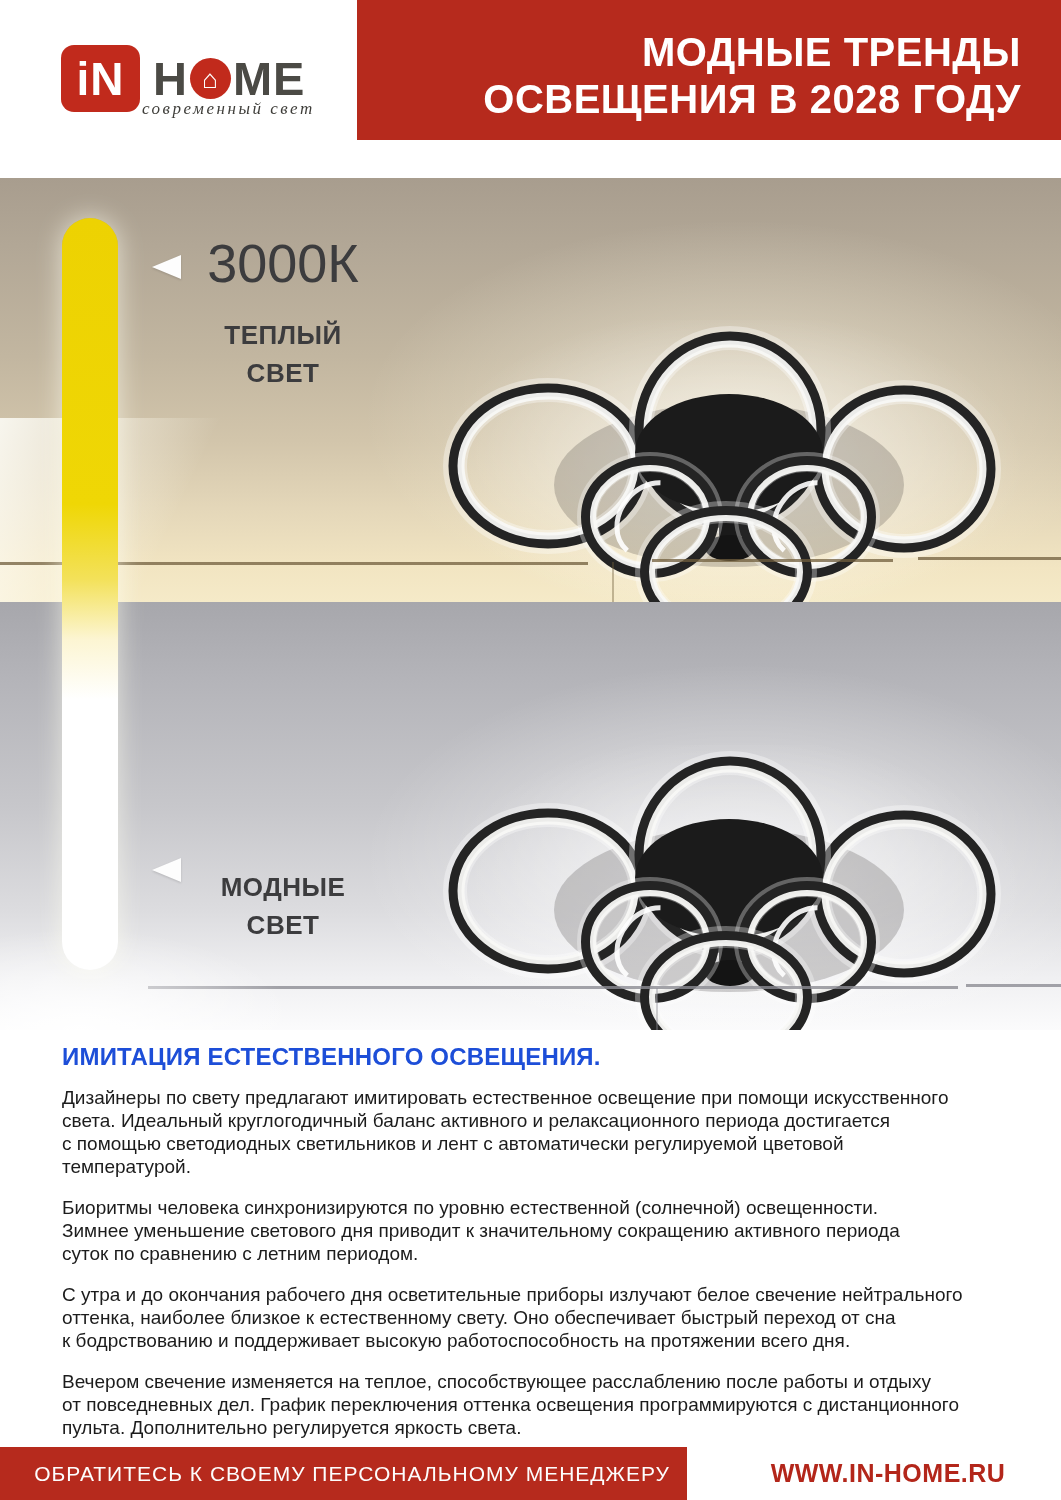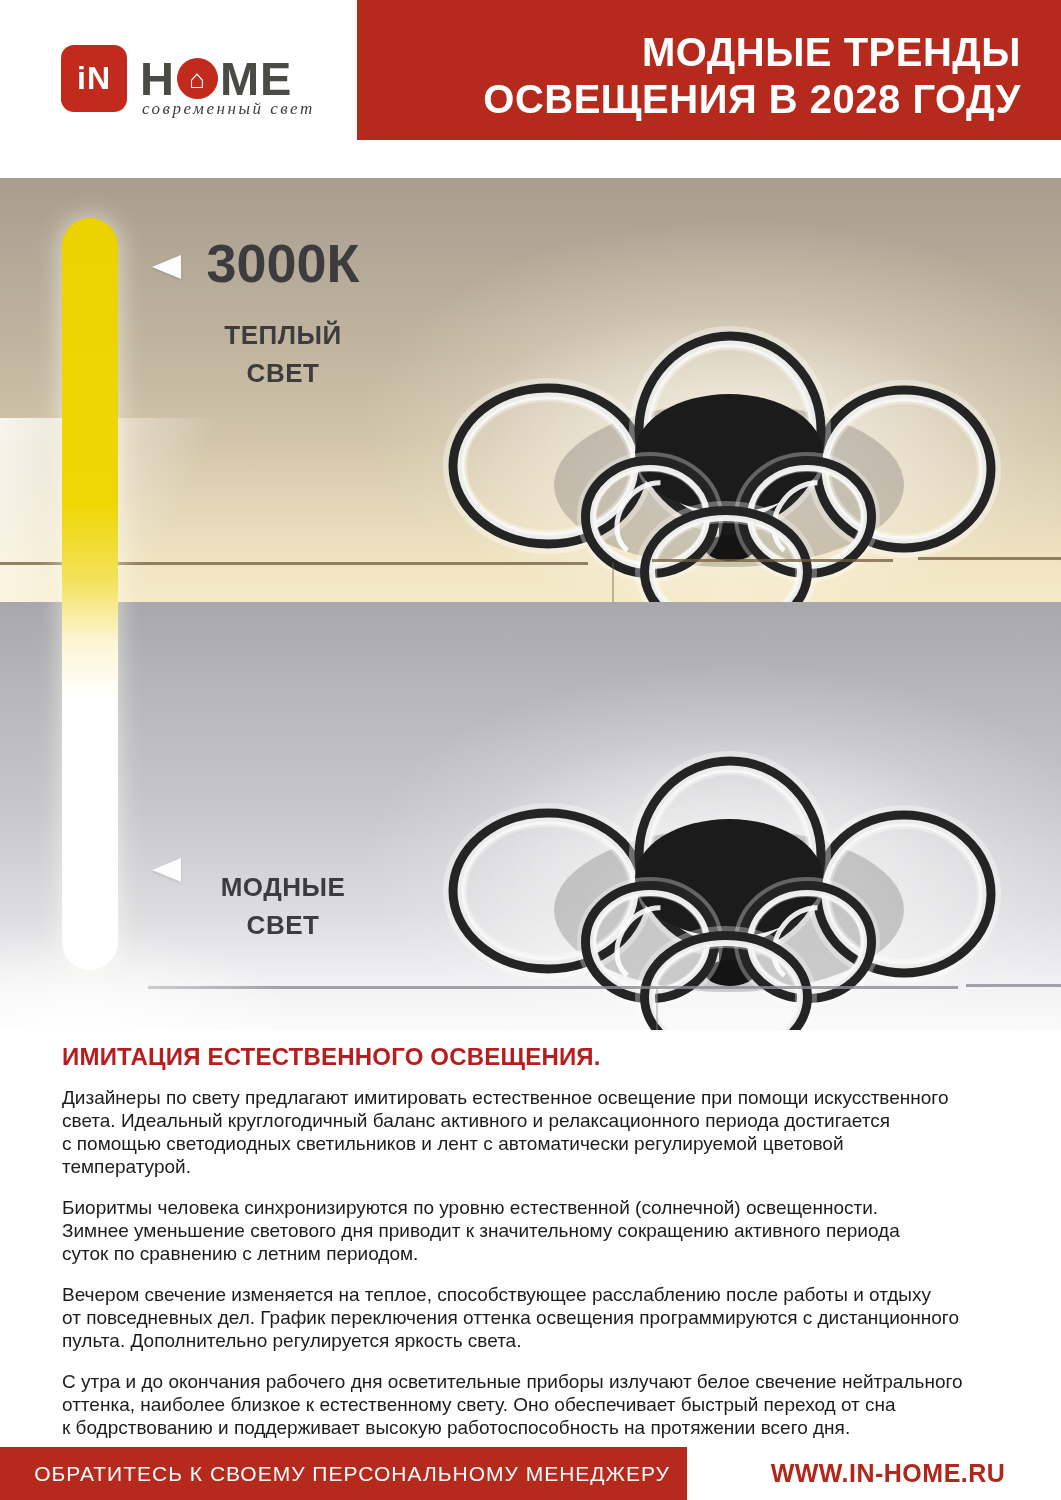--- a/index.html
+++ b/index.html
@@ -7,22 +7,22 @@
   .page {
     position:relative; width:1061px; height:1500px; margin:0 auto;
     background:#ffffff; overflow:hidden;
     font-family:"Liberation Sans", sans-serif;
   }
 
   
   .logo { position:absolute; left:61px; top:45px; width:280px; height:70px; }
   .logo-row { display:flex; align-items:center; }
   .logo-mark {
-    width:66px; height:67px; background:#C12A1C; border-radius:13px;
-    color:#fff; font-weight:700; font-size:32px;
+    width:79px; height:67px; background:#C12A1C; border-radius:13px;
+    color:#fff; font-weight:700; font-size:46px;
     display:flex; align-items:center; justify-content:center; letter-spacing:1px;
   }
   .logo-word { display:flex; align-items:center; margin-left:13px;
     font-weight:700; font-size:47px; color:#4B4A45; letter-spacing:1px; }
   .logo-house {
     width:41px; height:41px; border-radius:50%; background:#C12A1C;
     display:flex; align-items:center; justify-content:center; margin:0 2px;
   }
   .logo-house span { color:#fff; font-size:26px; line-height:1; font-weight:700; }
   .logo-tagline {
@@ -84,26 +84,26 @@
     box-shadow:0 0 26px rgba(255,255,240,.65);
   }
 
   .tri {
     position:absolute; left:152px; width:0; height:0; z-index:6;
     border-top:12px solid transparent; border-bottom:12px solid transparent;
     border-right:29px solid #FDFDFD;
     filter:drop-shadow(0 1px 1px rgba(0,0,0,.15));
   }
   .temp-label { position:absolute; left:163px; width:240px; text-align:center; z-index:6; color:#3C3C3E; }
-  .temp-label .temp { font-size:54px; font-weight:700; line-height:54px; letter-spacing:0; }
+  .temp-label .temp { font-size:54px; font-weight:400; line-height:54px; letter-spacing:0; }
   .temp-label .sub { margin-top:26px; font-size:26px; line-height:38px; font-weight:600; letter-spacing:.5px; white-space:pre-line; }
 
   
   .article { position:absolute; left:62px; top:1043px; width:942px; }
-  .article h2 { color:#b91c1c; font-size:24px; font-weight:700; letter-spacing:.2px; margin-bottom:15px; }
+  .article h2 { color:#1d4ed8; font-size:24px; font-weight:700; letter-spacing:.2px; margin-bottom:15px; }
   .article p { font-size:19px; line-height:23px; color:#1C1C1C; margin-bottom:18px; white-space:pre-line; }
 
   
   .footer-bar {
     position:absolute; left:0; top:1447px; width:687px; height:53px;
     background:#B62A1D; color:#FDFDFD;
     display:flex; align-items:center; justify-content:center;
     font-size:21px; letter-spacing:1px; white-space:nowrap;padding-left:17px;
   }
   .footer-url {
@@ -220,26 +220,26 @@
 
   <div class="article">
     <h2>ИМИТАЦИЯ ЕСТЕСТВЕННОГО ОСВЕЩЕНИЯ.</h2>
     <p>Дизайнеры по свету предлагают имитировать естественное освещение при помощи искусственного
 света. Идеальный круглогодичный баланс активного и релаксационного периода достигается
 с помощью светодиодных светильников и лент с автоматически регулируемой цветовой
 температурой.</p>
     <p>Биоритмы человека синхронизируются по уровню естественной (солнечной) освещенности.
 Зимнее уменьшение светового дня приводит к значительному сокращению активного периода
 суток по сравнению с летним периодом.</p>
+    <p>С утра и до окончания рабочего дня осветительные приборы излучают белое свечение нейтрального
+оттенка, наиболее близкое к естественному свету. Оно обеспечивает быстрый переход от сна
+к бодрствованию и поддерживает высокую работоспособность на протяжении всего дня.</p>
     <p>Вечером свечение изменяется на теплое, способствующее расслаблению после работы и отдыху
 от повседневных дел. График переключения оттенка освещения программируются с дистанционного
 пульта. Дополнительно регулируется яркость света.</p>
-    <p>С утра и до окончания рабочего дня осветительные приборы излучают белое свечение нейтрального
-оттенка, наиболее близкое к естественному свету. Оно обеспечивает быстрый переход от сна
-к бодрствованию и поддерживает высокую работоспособность на протяжении всего дня.</p>
   </div>
 
   <div class="footer-bar">
     <span>ОБРАТИТЕСЬ К СВОЕМУ ПЕРСОНАЛЬНОМУ МЕНЕДЖЕРУ</span>
   </div>
   <div class="footer-url">WWW.IN-HOME.RU</div>
 
 </div>
 
 </body></html>

